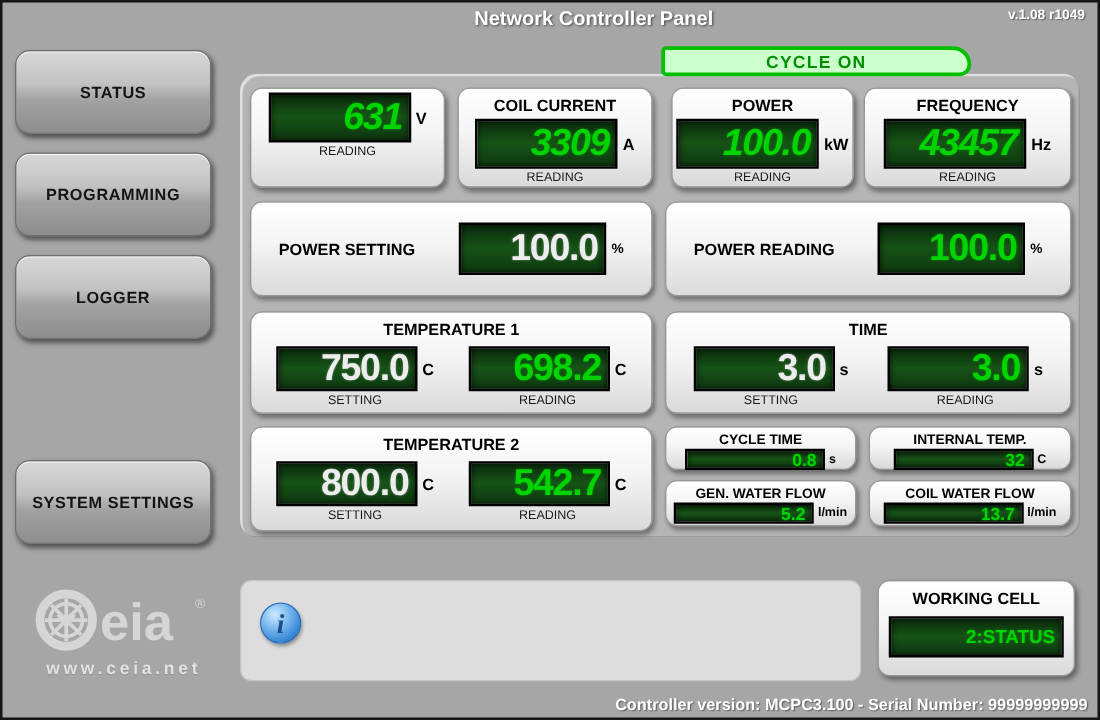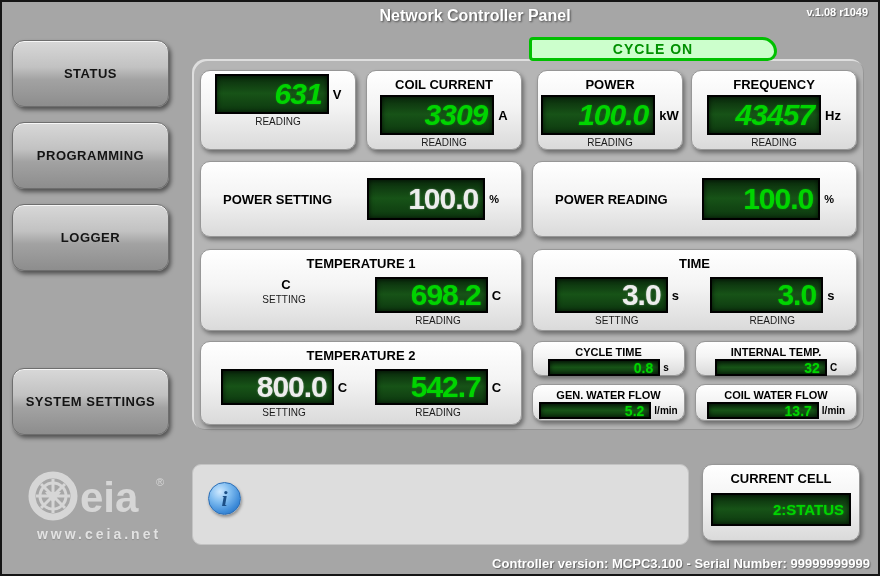--- a/index.html
+++ b/index.html
@@ -242,20 +242,23 @@
       </div>
       <span class="unit pct">%</span>
     </div>
   </div>
 
   <div class="gauge p-t1">
     <div class="g-title">TEMPERATURE 1</div>
     <div class="dual-row">
       <div class="dual-col">
         <div class="disp-row">
+          <div class="lcd lcd-md">
+            <span class="val lg white">750.0</span>
+          </div>
           <span class="unit">C</span>
         </div>
         <div class="sub-label">SETTING</div>
       </div>
       <div class="dual-col">
         <div class="disp-row">
           <div class="lcd lcd-md">
             <span class="val lg green">698.2</span>
           </div>
           <span class="unit">C</span>
@@ -354,21 +357,21 @@
   </div>
 
 </div>
 
 <div class="msg-panel">
   <div class="info-icon">i</div>
   <div class="msg-text"></div>
 </div>
 
 <div class="wc-panel">
-  <div class="g-title">CURRENT CELL</div>
+  <div class="g-title">WORKING CELL</div>
   <div class="disp-row" style="margin-top:7px;">
     <div class="lcd lcd-wc">
       <span class="val sm green" style="font-size:15px;">2:STATUS</span>
     </div>
   </div>
 </div>
 
 <div class="footer-text">Controller version: MCPC3.100 - Serial Number: 99999999999</div>
 
 </body></html>

